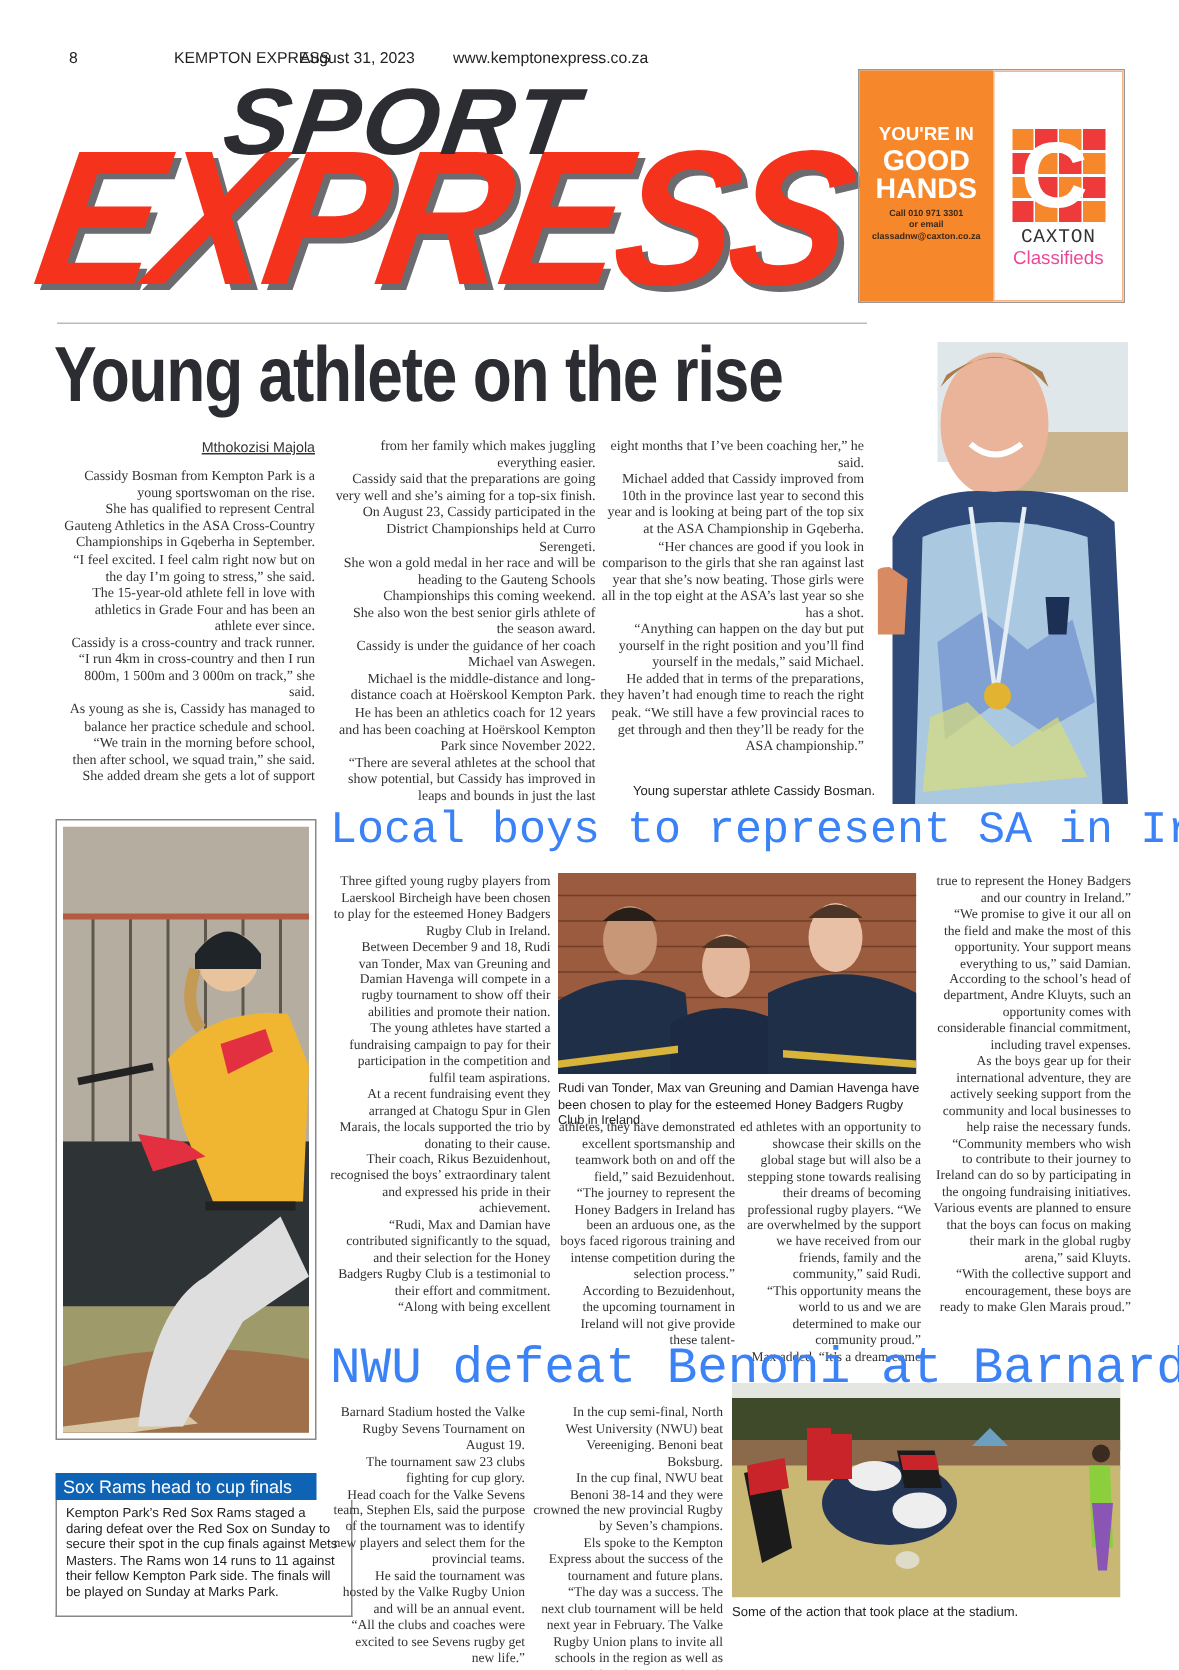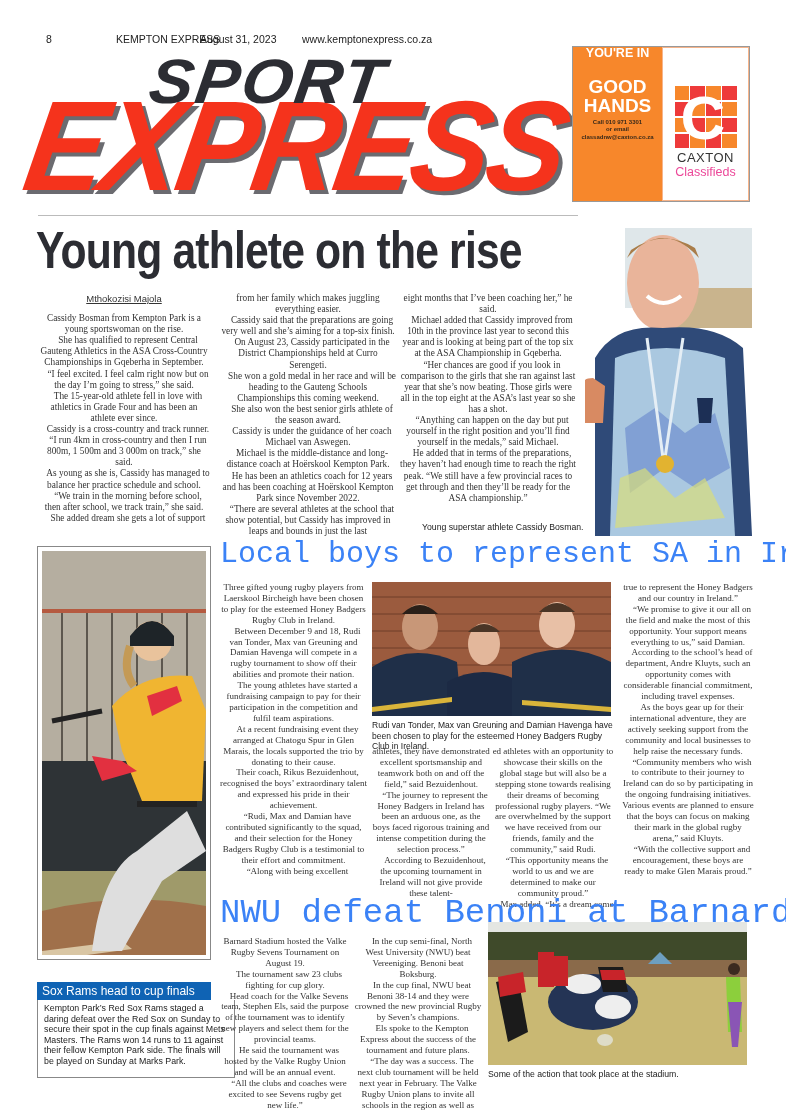--- a/index.html
+++ b/index.html
@@ -3,34 +3,34 @@
 <meta charset="utf-8">
 <style>
 *{box-sizing:border-box;margin:0;padding:0}
 body{width:786px;height:1113px;background:#fff;position:relative;overflow:hidden;font-family:"Liberation Serif",serif;color:#2a2a2a}
 .abs{position:absolute}
 .folio{top:33px;font-family:"Liberation Sans",sans-serif;font-size:10.5px;color:#222}
 .mast-sport{left:150px;top:48px;font-family:"Liberation Sans",sans-serif;font-weight:900;font-style:italic;font-size:66px;letter-spacing:2px;color:#2c2d33;transform:skewX(-8deg) scaleY(0.95);line-height:1}
 .mast-express{left:38px;top:82px;font-family:"Liberation Sans",sans-serif;font-weight:900;font-style:italic;font-size:128px;color:#f5331c;line-height:1;letter-spacing:-4px;text-shadow:5px 4px 0 #6b6b70;transform:scaleX(0.93) skewX(-10deg);transform-origin:left top}
 .mast-rule{left:38px;top:215px;width:540px;height:1px;background:#bbb}
 .ad{left:572px;top:46px;width:178px;height:156px;border:1px solid #999;display:flex}
-.ad-left{width:89px;background:#f7872b;color:#fff;font-family:"Liberation Sans",sans-serif;text-align:center;}
+.ad-left{width:89px;background:#f7872b;color:#fff;font-family:"Liberation Sans",sans-serif;text-align:center;padding-top:36px}
 .ad-l1{font-weight:bold;font-size:12.5px;line-height:1}
-.ad-l2{font-weight:900;font-size:19px;line-height:1;margin-top:17px}
+.ad-l2{font-weight:900;font-size:19px;line-height:1;margin-top:2px}
 .ad-l3{font-weight:900;font-size:19px;line-height:1}
 .ad-small{font-size:6px;font-weight:bold;color:#3a2a1a;line-height:1.25;margin-top:4px}
 .ad-right{flex:1;background:#fff;border:1px solid #f7b48a;display:flex;flex-direction:column;align-items:center;padding-top:38px}
 .grid-logo{width:62px;height:62px;display:grid;grid-template-columns:repeat(4,1fr);gap:1.5px;position:relative}
 .grid-logo span{display:block}
 .grid-c{position:absolute;left:6px;top:4px;font-family:"Liberation Sans",sans-serif;font-size:62px;font-weight:bold;color:#fff;line-height:0.9}
-.ad-caxton{font-family:Liberation Sans, sans-serif;font-size:13px;color:#333;margin-top:2px;letter-spacing:0.5px}
+.ad-caxton{font-family:Liberation Mono, monospace;font-size:13px;color:#333;margin-top:2px;letter-spacing:0.5px}
 .ad-class{font-family:"Liberation Sans",sans-serif;font-size:12.5px;color:#ec4899}
 .h1{left:36px;top:224px;font-family:"Liberation Sans",sans-serif;font-weight:900;font-size:52px;color:#2c2d33;line-height:1;transform:scaleX(0.82);transform-origin:left top;letter-spacing:-1px;white-space:nowrap}
 .athlete-photo{left:585px;top:228px;width:167px;height:308px;overflow:hidden}
-.col{font-size:9.3px;line-height:11.1px;color:#333;text-align:center}
+.col{font-size:9.3px;line-height:11.1px;color:#333;text-align:right}
 .col p{text-indent:8px}
 .col p.noind{text-indent:0}
 .byline{font-family:"Liberation Sans",sans-serif;font-size:9.5px;text-decoration:underline;color:#333}
 .caption{font-family:Liberation Sans, sans-serif;font-size:8.7px;color:#222;line-height:11px}
 .h2{font-family:Liberation Mono, monospace;font-size:30px;color:#3b82f6;line-height:1;white-space:nowrap}
 .sox-box{left:37px;top:546px;width:174px;height:414px;border:1px solid #888;padding:4px;overflow:hidden}
 .sox-photo{width:164px;height:404px;overflow:hidden}
 .sox-headbar{left:37px;top:982px;width:174px;height:18px;background:#0f63b4;color:#fff;font-family:"Liberation Sans",sans-serif;font-size:12px;padding:2px 5px}
 .sox-text{left:37px;top:1000px;width:198px;height:78px;border:1px solid #888;border-top:none;padding:3px 6px;font-family:"Liberation Sans",sans-serif;font-size:8.8px;line-height:10.6px;color:#222}
 </style>
@@ -106,21 +106,21 @@
 
 <div class="abs col" style="left:38px;top:293px;width:172px">
   <div class="byline" style="margin-bottom:9px">Mthokozisi Majola</div>
   <p class="noind">Cassidy Bosman from Kempton Park is a young sportswoman on the rise.</p>
   <p>She has qualified to represent Central Gauteng Athletics in the ASA Cross-Country Championships in Gqeberha in September.</p>
   <p>“I feel excited. I feel calm right now but on the day I’m going to stress,” she said.</p>
   <p>The 15-year-old athlete fell in love with athletics in Grade Four and has been an athlete ever since.</p>
   <p>Cassidy is a cross-country and track runner.</p>
   <p>“I run 4km in cross-country and then I run 800m, 1 500m and 3 000m on track,” she said.</p>
   <p>As young as she is, Cassidy has managed to balance her practice schedule and school.</p>
-  <p>“We train in the morning before school, then after school, we track train,” she said.</p>
+  <p>“We train in the morning before school, then after school, we squad train,” she said.</p>
   <p>She added dream she gets a lot of support</p>
 </div>
 
 <div class="abs col" style="left:219px;top:293px;width:178px">
   <p class="noind">from her family which makes juggling everything easier.</p>
   <p>Cassidy said that the preparations are going very well and she’s aiming for a top-six finish.</p>
   <p>On August 23, Cassidy participated in the District Championships held at Curro Serengeti.</p>
   <p>She won a gold medal in her race and will be heading to the Gauteng Schools Championships this coming weekend.</p>
   <p>She also won the best senior girls athlete of the season award.</p>
   <p>Cassidy is under the guidance of her coach Michael van Aswegen.</p>

